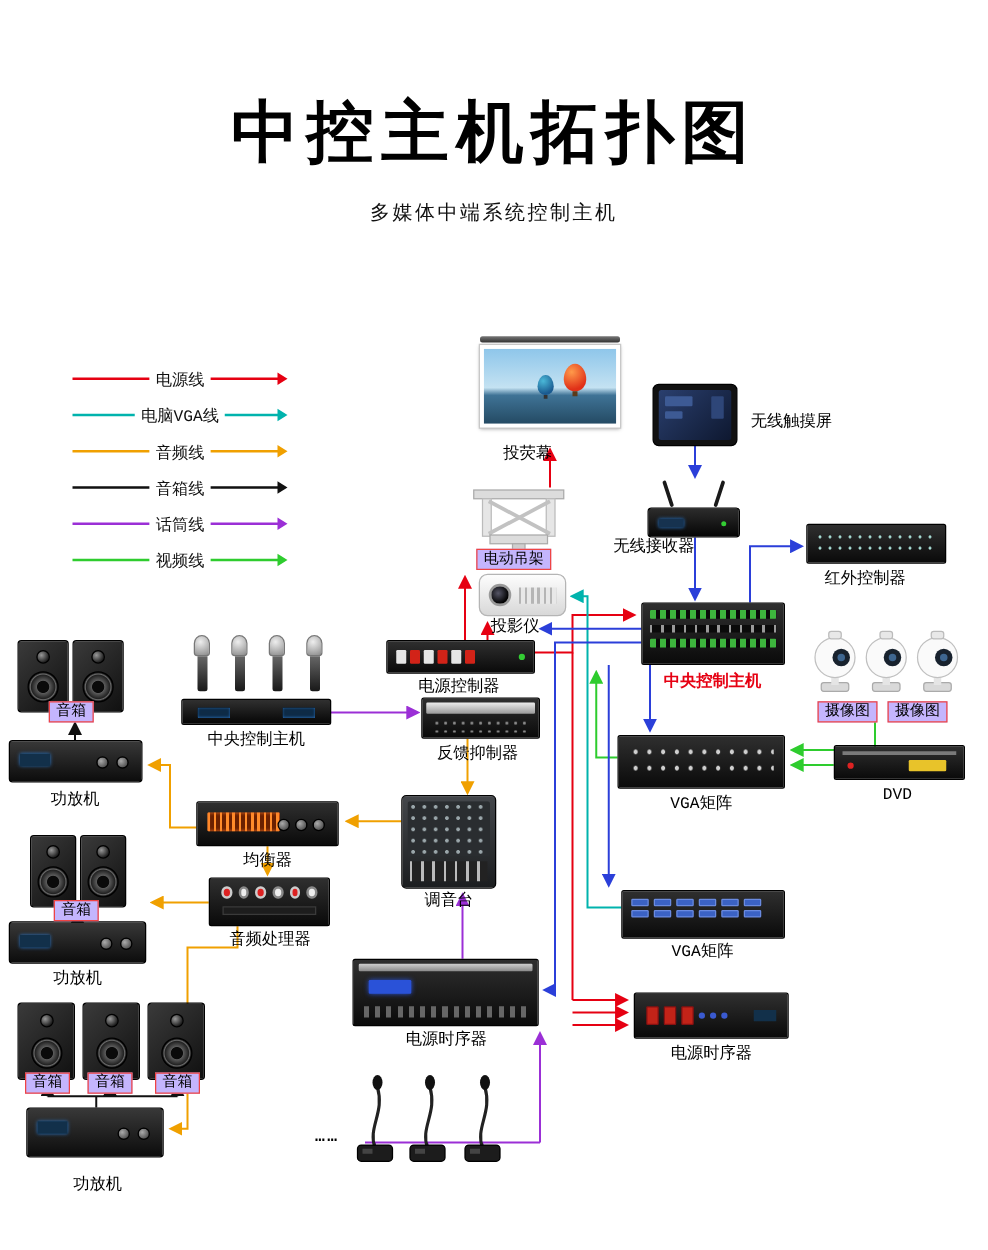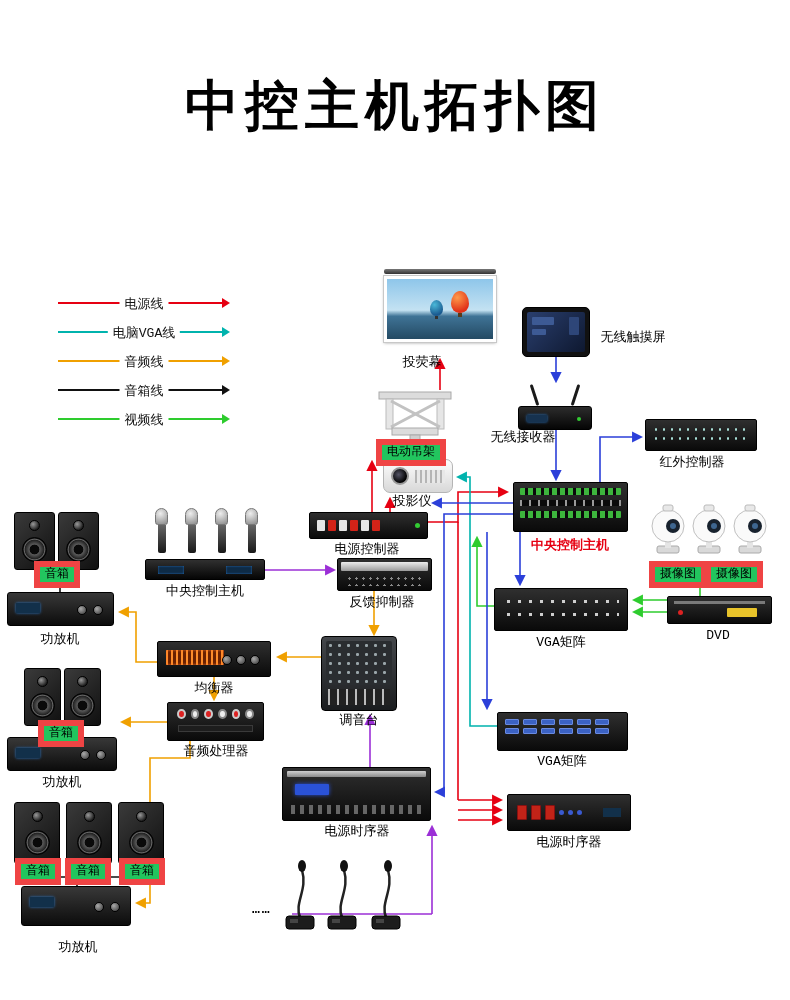--- a/index.html
+++ b/index.html
@@ -20,21 +20,21 @@
                 border-top:5px solid transparent;border-bottom:5px solid transparent;
                 border-left:8px solid #000;}
   .legend-label{position:absolute;left:50%;top:50%;transform:translate(-50%,-50%);
                 background:#fff;padding:0 5px;font-size:13px;white-space:nowrap;}
 
   
   .lines{position:absolute;left:0;top:0;z-index:1;}
   .dev{position:absolute;z-index:2;}
   .lbl{position:absolute;z-index:4;font-size:13px;color:#000;white-space:nowrap;
        transform:translateX(-50%);line-height:1.25;}
-  .lbl-box{border:6px solid #ef4444;background:#22c55e;padding:0 5px;font-size:12px;}
+  .lbl-box{border:1px solid #ef4444;background:#c4b5fd;padding:0 5px;font-size:12px;}
   .lbl-red{color:#e60012;font-weight:bold;}
   .lbl-left{transform:none;font-weight:bold;letter-spacing:2px;}
 
   .rack{background:linear-gradient(180deg,#2f2f2f,#0a0a0a);border:1px solid #000;border-radius:2px;}
 
   
   .ps-bar{height:5px;background:linear-gradient(#777,#333);border-radius:2px;margin-bottom:2px;}
   .ps-canvas{height:66px;border:3px solid #fff;outline:1px solid #c8c8c8;
              box-shadow:0 1px 3px rgba(0,0,0,.35);position:relative;overflow:hidden;
              background:linear-gradient(180deg,#8ec6ea 0%,#c4e2f2 52%,#3f7396 62%,#244a63 100%);}
@@ -168,20 +168,21 @@
   .sq-br{width:10px;height:15px;background:#c22318;border:1px solid #811;border-radius:1px;}
   .sq-led{width:5px;height:5px;border-radius:50%;background:#3a5ad0;}
   .sq-disp{width:18px;height:9px;background:#12304a;margin-left:auto;}
 </style>
 </head>
 <body>
 
 <div class="canvas">
 
   <div class="title">中控主机拓扑图</div>
+  <div class="subtitle">多媒体中端系统控制主机</div>
 
   <div class="legend">
     <div class="legend-row">
       <div class="legend-line" style="background-color: rgb(230, 0, 18);"></div>
       <div class="legend-arrow" style="border-left-color: rgb(230, 0, 18);"></div>
       <span class="legend-label">电源线</span>
     </div>
     <div class="legend-row">
       <div class="legend-line" style="background-color: rgb(0, 179, 173);"></div>
       <div class="legend-arrow" style="border-left-color: rgb(0, 179, 173);"></div>
@@ -189,20 +190,25 @@
     </div>
     <div class="legend-row">
       <div class="legend-line" style="background-color: rgb(240, 160, 0);"></div>
       <div class="legend-arrow" style="border-left-color: rgb(240, 160, 0);"></div>
       <span class="legend-label">音频线</span>
     </div>
     <div class="legend-row">
       <div class="legend-line" style="background-color: rgb(17, 17, 17);"></div>
       <div class="legend-arrow" style="border-left-color: rgb(17, 17, 17);"></div>
       <span class="legend-label">音箱线</span>
+    </div>
+    <div class="legend-row">
+      <div class="legend-line" style="background-color: rgb(155, 47, 214);"></div>
+      <div class="legend-arrow" style="border-left-color: rgb(155, 47, 214);"></div>
+      <span class="legend-label">话筒线</span>
     </div>
     <div class="legend-row">
       <div class="legend-line" style="background-color: rgb(46, 204, 46);"></div>
       <div class="legend-arrow" style="border-left-color: rgb(46, 204, 46);"></div>
       <span class="legend-label">视频线</span>
     </div>
   </div>
 
   <svg class="lines" width="790" height="1000" viewBox="0 0 790 1000">
     <defs>

